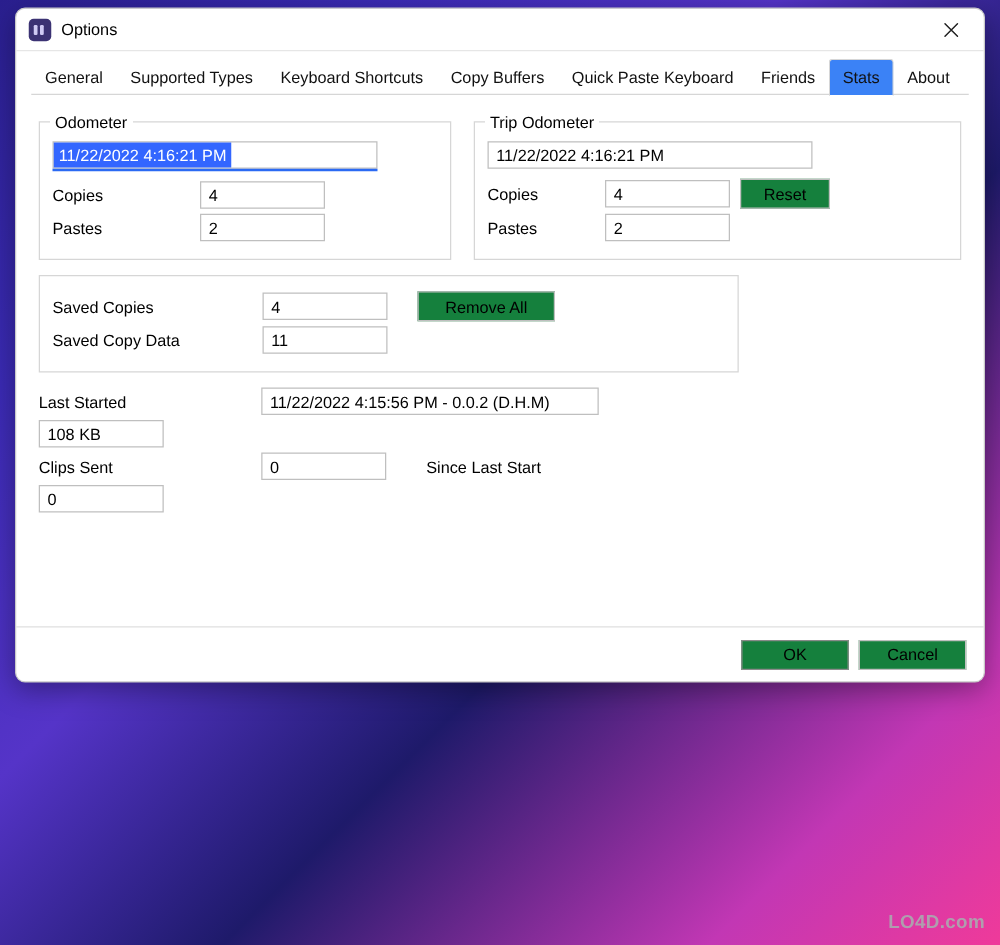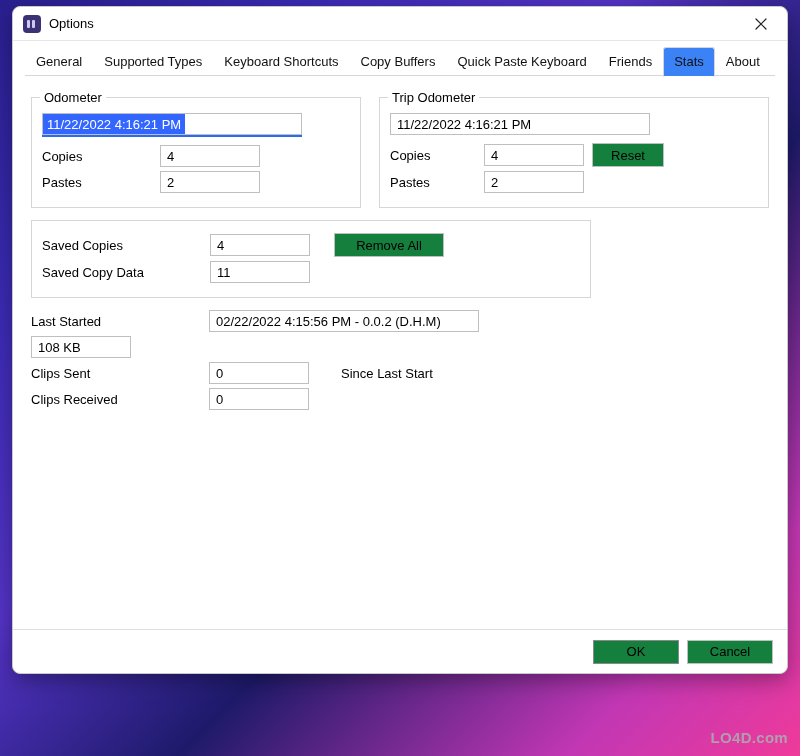--- a/index.html
+++ b/index.html
@@ -12,21 +12,21 @@
     color: #000;
     background: linear-gradient(135deg, #2a1f8f 0%, #3b2bb5 20%, #5534c8 40%, #1e1a6a 60%, #c237b4 85%, #ef3a9a 100%);
     position: relative;
     overflow: hidden;
   }
   .window {
     position: absolute;
     left: 12px;
     top: 6px;
     width: 776px;
-    height: 668px;
+    height: 540px;
     background: #ffffff;
     border: 1px solid #c9c9c9;
     border-radius: 8px;
     box-shadow: 0 6px 22px rgba(0,0,0,0.35);
     display: flex;
     flex-direction: column;
   }
   .titlebar {
     height: 34px;
     display: flex;
@@ -286,32 +286,31 @@
       </div>
       <div class="field-row">
         <div class="label">Saved Copy Data</div>
         <div class="value-box w100">11</div>
       </div>
     </fieldset>
 
     <div class="stats-block">
       <div class="field-row" style="margin-top:6px;">
         <div class="label wide">Last Started</div>
-        <div class="value-box last-started">02/22/2022 4:15:56 PM  -  0.0.2 (D.H.M)</div>
+        <div class="value-box last-started">11/22/2022 4:15:56 PM  -  0.0.2 (D.H.M)</div>
       </div>
       <div class="field-row">
         <div class="value-box w100">108 KB</div>
       </div>
       <div class="field-row">
         <div class="label wide">Clips Sent</div>
         <div class="value-box w100">0</div>
         <div class="since-text">Since Last Start</div>
       </div>
       <div class="field-row">
-        <div class="label wide">Clips Received</div>
         <div class="value-box w100">0</div>
       </div>
     </div>
   </div>
 
   <div class="footer">
     <button class="btn ok">OK</button>
     <button class="btn cancel">Cancel</button>
   </div>
 </div>

